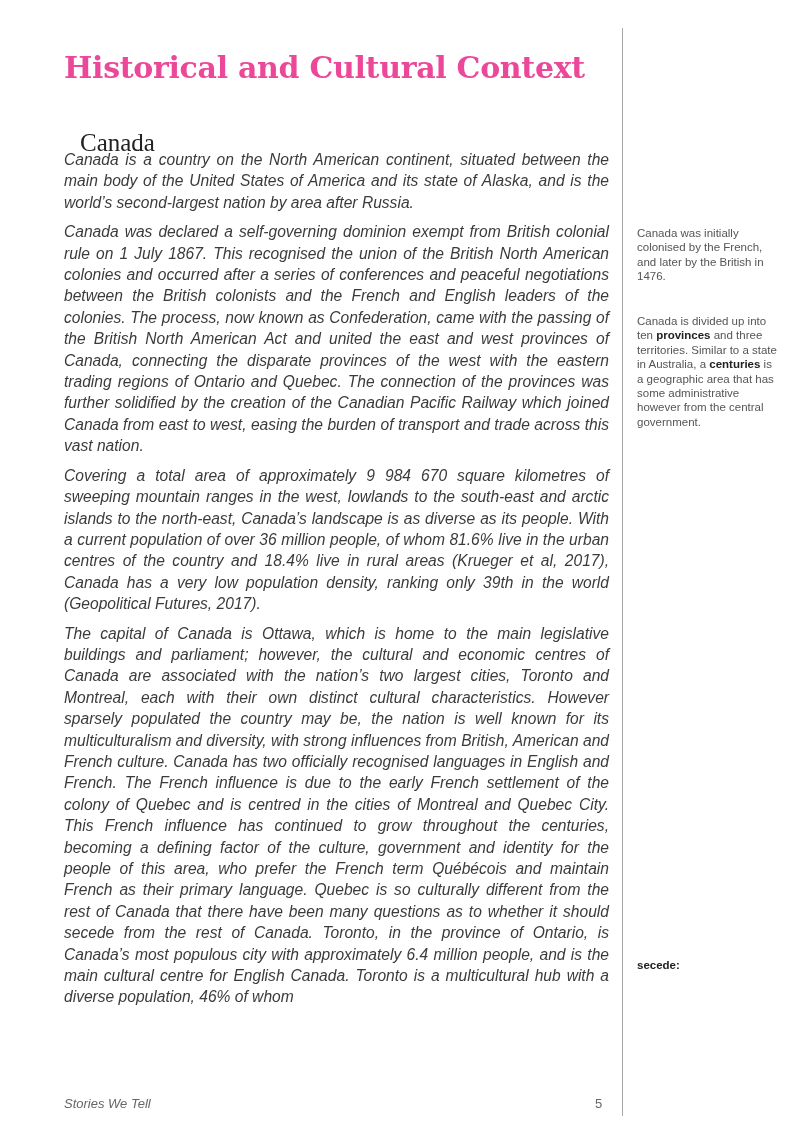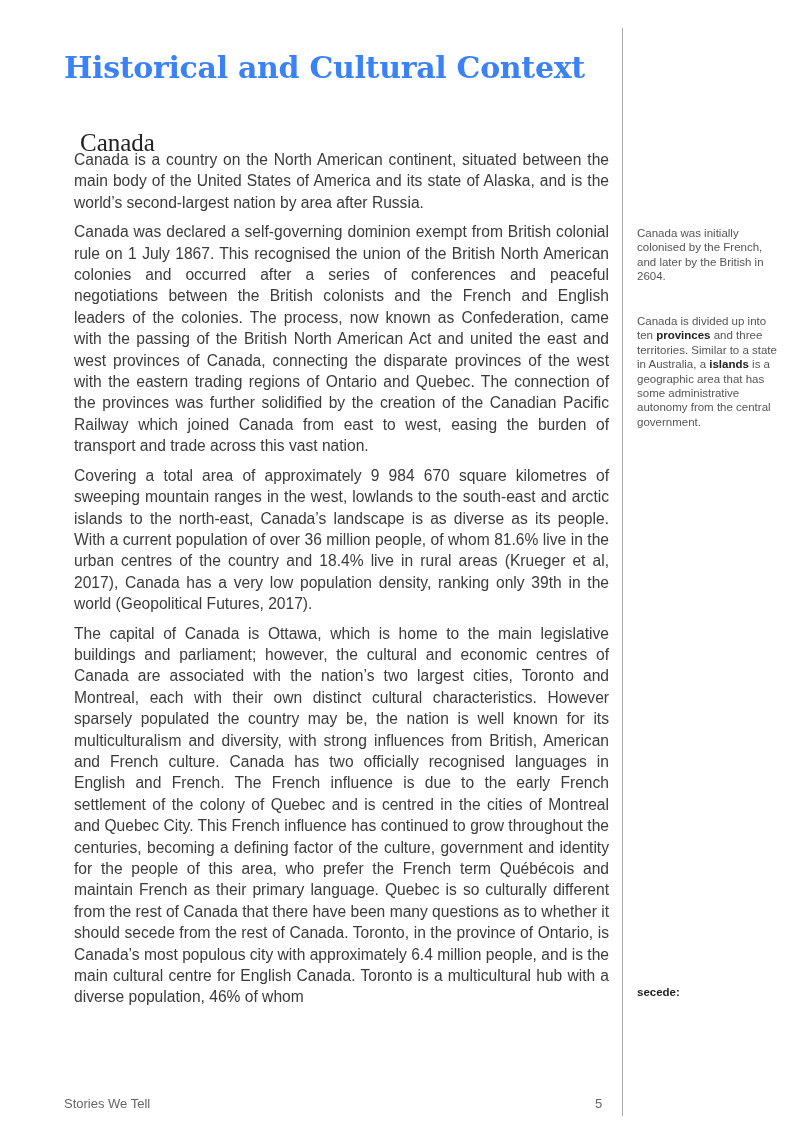--- a/index.html
+++ b/index.html
@@ -3,66 +3,66 @@
 <meta charset="utf-8">
 <style>
   html, body { margin: 0; padding: 0; }
   body {
     width: 800px; height: 1135px; background: #ffffff; position: relative; overflow: hidden;
     font-family: "Liberation Sans", sans-serif; color: #3a3a3a;
   }
   .page-title {
     position: absolute; left: 64px; top: 50px; margin: 0;
     font-family: "DejaVu Serif", serif; font-weight: bold; font-size: 30px;
-    color: #3b82f6; letter-spacing: -0.3px; white-space: nowrap;
+    color: #ec4899; letter-spacing: -0.3px; white-space: nowrap;
   }
   .section-title {
     position: absolute; left: 64px; top: 113px; margin: 16px;
     font-family: "Liberation Serif", serif; font-weight: normal; font-size: 25px; color: #222;
   }
   .main-col {
     position: absolute; left: 64px; top: 149px; width: 545px;
     font-size: 15.6px; line-height: 21.4px; color: #3b3b3b;
   }
-  .main-col p { margin: 0 0 8px 10px; text-align: justify; }
+  .main-col p { margin: 0 0 8px 0; text-align: justify; font-style: italic; }
   .main-col p.last { margin-bottom: 0; }
   .rule {
     position: absolute; left: 622px; top: 28px; width: 1px; height: 1088px; background: #a8a8a8;
   }
   .margin-note {
     position: absolute; left: 637px; width: 140px; font-size: 11.5px; line-height: 14.4px; color: #555;
   }
   .margin-note b { color: #222; }
   .note-1 { top: 226px; }
   .note-2 { top: 314px; }
-  .note-3 { top: 985px; }
+  .note-3 { top: 958px; }
   .footer-left {
-    position: absolute; left: 64px; top: 1096px; font-size: 13px; color: #666;
+    position: absolute; left: 64px; top: 1096px; font-size: 13px; font-style: italic; color: #666;
   }
   .footer-right {
     position: absolute; left: 595px; top: 1096px; font-size: 13px; color: #666;
   }
 </style>
 </head>
 <body>
 
 <h1 class="page-title">Historical and Cultural Context</h1>
 <h2 class="section-title">Canada</h2>
 
 <div class="main-col">
   <p>Canada is a country on the North American continent, situated between the main body of the United States of America and its state of Alaska, and is the world’s second-largest nation by area after Russia.</p>
   <p>Canada was declared a self-governing dominion exempt from British colonial rule on 1 July 1867. This recognised the union of the British North American colonies and occurred after a series of conferences and peaceful negotiations between the British colonists and the French and English leaders of the colonies. The process, now known as Confederation, came with the passing of the British North American Act and united the east and west provinces of Canada, connecting the disparate provinces of the west with the eastern trading regions of Ontario and Quebec. The connection of the provinces was further solidified by the creation of the Canadian Pacific Railway which joined Canada from east to west, easing the burden of transport and trade across this vast nation.</p>
   <p>Covering a total area of approximately 9 984 670 square kilometres of sweeping mountain ranges in the west, lowlands to the south-east and arctic islands to the north-east, Canada’s landscape is as diverse as its people. With a current population of over 36 million people, of whom 81.6% live in the urban centres of the country and 18.4% live in rural areas (Krueger et al, 2017), Canada has a very low population density, ranking only 39th in the world (Geopolitical Futures, 2017).</p>
   <p class="last">The capital of Canada is Ottawa, which is home to the main legislative buildings and parliament; however, the cultural and economic centres of Canada are associated with the nation’s two largest cities, Toronto and Montreal, each with their own distinct cultural characteristics. However sparsely populated the country may be, the nation is well known for its multiculturalism and diversity, with strong influences from British, American and French culture. Canada has two officially recognised languages in English and French. The French influence is due to the early French settlement of the colony of Quebec and is centred in the cities of Montreal and Quebec City. This French influence has continued to grow throughout the centuries, becoming a defining factor of the culture, government and identity for the people of this area, who prefer the French term Québécois and maintain French as their primary language. Quebec is so culturally different from the rest of Canada that there have been many questions as to whether it should secede from the rest of Canada. Toronto, in the province of Ontario, is Canada’s most populous city with approximately 6.4 million people, and is the main cultural centre for English Canada. Toronto is a multicultural hub with a diverse population, 46% of whom</p>
 </div>
 
 <div class="rule"></div>
 
-<div class="margin-note note-1">Canada was initially colonised by the French, and later by the British in 2604.</div>
+<div class="margin-note note-1">Canada was initially colonised by the French, and later by the British in 1476.</div>
 
-<div class="margin-note note-2"><span>Canada is divided up into ten </span><b>provinces</b><span> and three territories. Similar to a state in Australia, a </span><b>islands</b><span> is a geographic area that has some administrative autonomy from the central government.</span></div>
+<div class="margin-note note-2"><span>Canada is divided up into ten </span><b>provinces</b><span> and three territories. Similar to a state in Australia, a </span><b>centuries</b><span> is a geographic area that has some administrative however from the central government.</span></div>
 
 <div class="margin-note note-3">
   <b>secede:</b><br>
 </div>
 
 <div class="footer-left">Stories We Tell</div>
 <div class="footer-right">5</div>
 
 </body></html>

